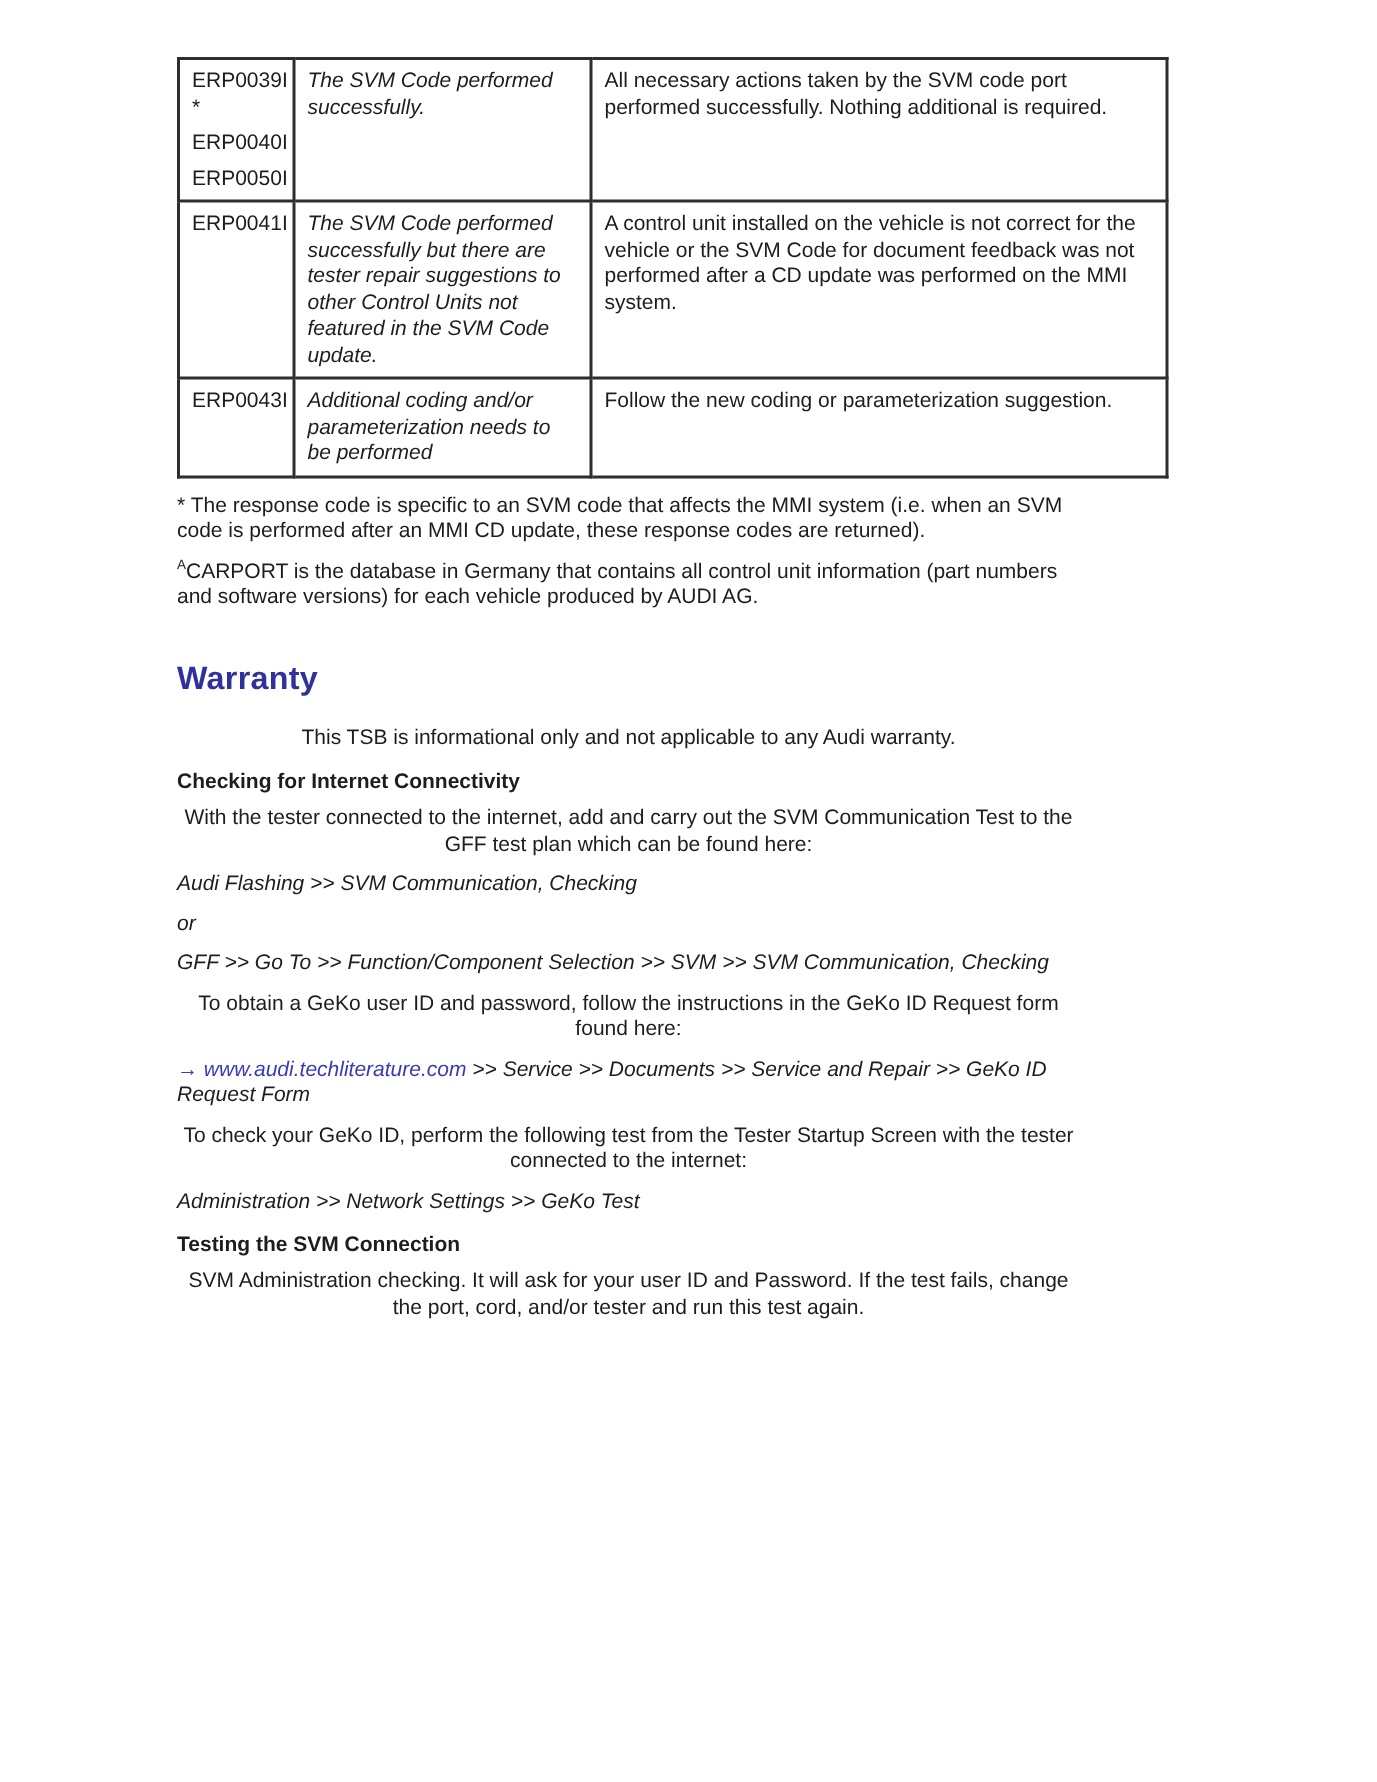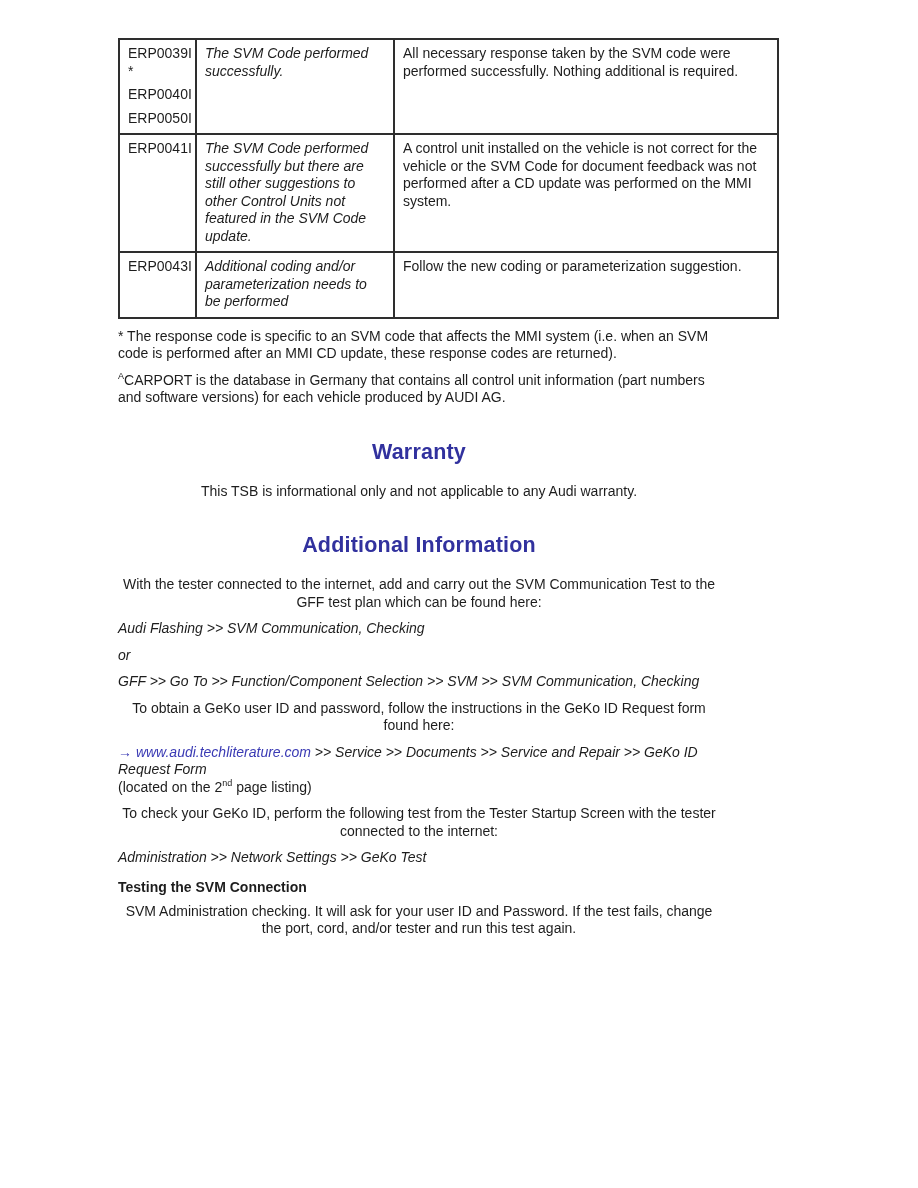--- a/index.html
+++ b/index.html
@@ -56,21 +56,20 @@
     font-size: 9px;
     vertical-align: super;
     line-height: 0;
   }
   h2.section {
     font-size: 21.5px;
     font-weight: bold;
     color: var(--heading-color);
     margin: 33px 0 18px 0;
     letter-spacing: 0.2px;
-    text-align: center;
   }
   p.body-text {
     font-size: 14px;
     line-height: 17.5px;
     margin: 0 0 9px 0;
     max-width: 690px;
     text-align: center;
   }
   p.sub-heading {
     font-size: 14px;
@@ -103,62 +102,62 @@
   <table class="erp">
     <tbody>
       <tr class="row-1">
         <td class="col-code">
           <div class="code-line">ERP0039I</div>
           <div class="code-line">*</div>
           <div class="code-line gap">ERP0040I</div>
           <div class="code-line gap">ERP0050I</div>
         </td>
         <td class="col-desc">The SVM Code performed successfully.</td>
-        <td class="col-action">All necessary response taken by the SVM code were performed successfully. Nothing additional is required.</td>
+        <td class="col-action">All necessary actions taken by the SVM code port performed successfully. Nothing additional is required.</td>
       </tr>
       <tr class="row-2">
         <td class="col-code">
           <div class="code-line">ERP0041I</div>
         </td>
-        <td class="col-desc">The SVM Code performed successfully but there are still other suggestions to other Control Units not featured in the SVM Code update.</td>
+        <td class="col-desc">The SVM Code performed successfully but there are tester repair suggestions to other Control Units not featured in the SVM Code update.</td>
         <td class="col-action">A control unit installed on the vehicle is not correct for the vehicle or the SVM Code for document feedback was not performed after a CD update was performed on the MMI system.</td>
       </tr>
       <tr class="row-3">
         <td class="col-code">
           <div class="code-line">ERP0043I</div>
         </td>
         <td class="col-desc">Additional coding and/or parameterization needs to be performed</td>
         <td class="col-action">Follow the new coding or parameterization suggestion.</td>
       </tr>
     </tbody>
   </table>
 
   <p class="footnote">* The response code is specific to an SVM code that affects the MMI system (i.e. when an SVM code is performed after an MMI CD update, these response codes are returned).</p>
 
   <p class="footnote"><sup class="fnsup">A</sup><span>CARPORT is the database in Germany that contains all control unit information (part numbers and software versions) for each vehicle produced by AUDI AG.</span></p>
 
   <h2 class="section">Warranty</h2>
 
   <p class="body-text">This TSB is informational only and not applicable to any Audi warranty.</p>
 
-  <h2 class="section">Additional Information</h2>
 
+  <p class="sub-heading">Checking for Internet Connectivity</p>
 
   <p class="body-text">With the tester connected to the internet, add and carry out the SVM Communication Test to the GFF test plan which can be found here:</p>
 
   <p class="pathline">Audi Flashing &gt;&gt; SVM Communication, Checking</p>
 
   <p class="pathline">or</p>
 
   <p class="pathline">GFF &gt;&gt; Go To &gt;&gt; Function/Component Selection &gt;&gt; SVM &gt;&gt; SVM Communication, Checking</p>
 
 
   <p class="body-text">To obtain a GeKo user ID and password, follow the instructions in the GeKo ID Request form found here:</p>
 
-  <p class="pathline"><span class="arrow">→ </span><a href="#" class="linkblue">www.audi.techliterature.com</a><span> &gt;&gt; Service &gt;&gt; Documents &gt;&gt; Service and Repair &gt;&gt; GeKo ID Request Form</span><span class="note-line"><span>(located on the 2</span><sup class="fnsup">nd</sup><span> page listing)</span></span></p>
+  <p class="pathline"><span class="arrow">→ </span><a href="#" class="linkblue">www.audi.techliterature.com</a><span> &gt;&gt; Service &gt;&gt; Documents &gt;&gt; Service and Repair &gt;&gt; GeKo ID Request Form</span></p>
 
   <p class="body-text">To check your GeKo ID, perform the following test from the Tester Startup Screen with the tester connected to the internet:</p>
 
   <p class="pathline">Administration &gt;&gt; Network Settings &gt;&gt; GeKo Test</p>
 
   <p class="sub-heading">Testing the SVM Connection</p>
 
   <p class="body-text">SVM Administration checking. It will ask for your user ID and Password. If the test fails, change the port, cord, and/or tester and run this test again.</p>
 
 </div>

